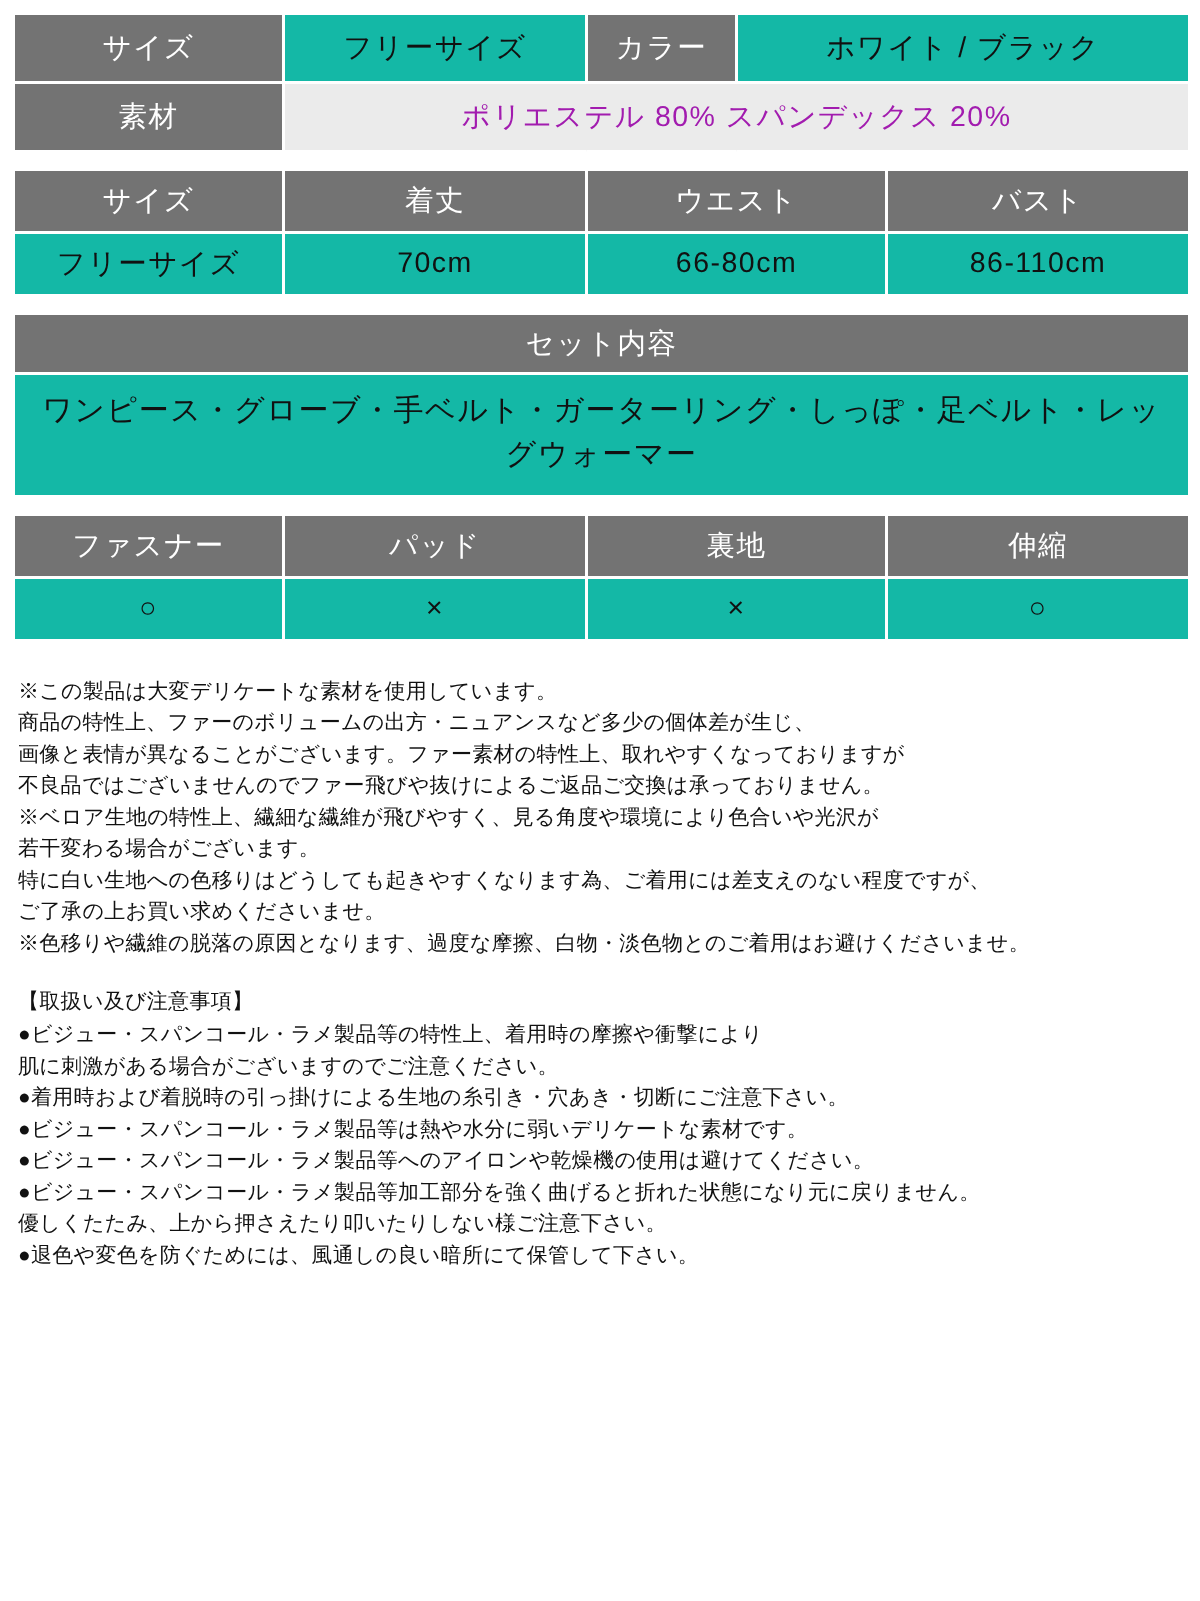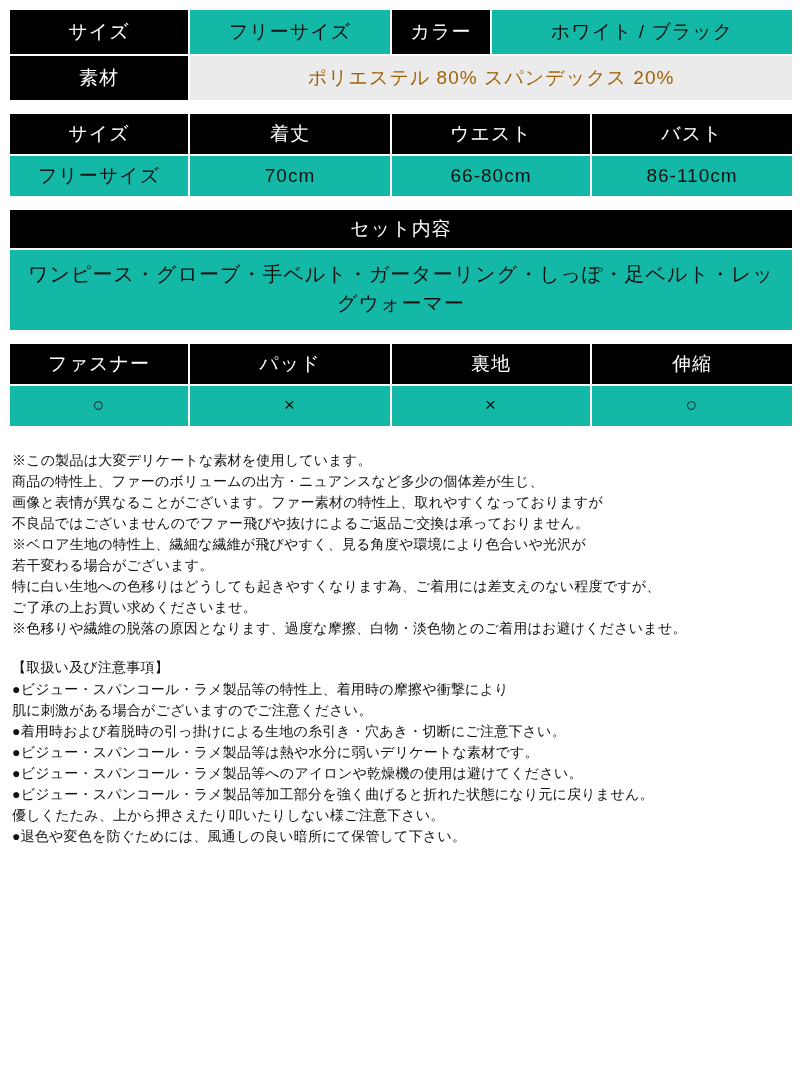--- a/index.html
+++ b/index.html
@@ -31,32 +31,32 @@
     border: 2px solid #ffffff;
     text-align: center;
     vertical-align: middle;
     padding: 0;
     height: 40px;
     font-weight: normal;
     font-size: 19px;
     letter-spacing: 1px;
   }
   .hdr {
-    background: #000000;
+    background: #737373;
     color: #ffffff;
     font-size: 19px;
   }
   .val {
     background: #14b8a6;
     color: #111111;
     font-size: 19px;
   }
   .val-wide {
     background: #ebebeb;
-    color: #a16207;
+    color: #a21caf;
     font-size: 19px;
   }
   .mark {
     font-size: 20px;
     line-height: 1;
   }
   table.spec.t1 td { height: 44px; }
   table.spec.t2 td { height: 40px; }
   table.spec.t3 td { height: 38px; }
   table.spec.t3 td.set-body {

